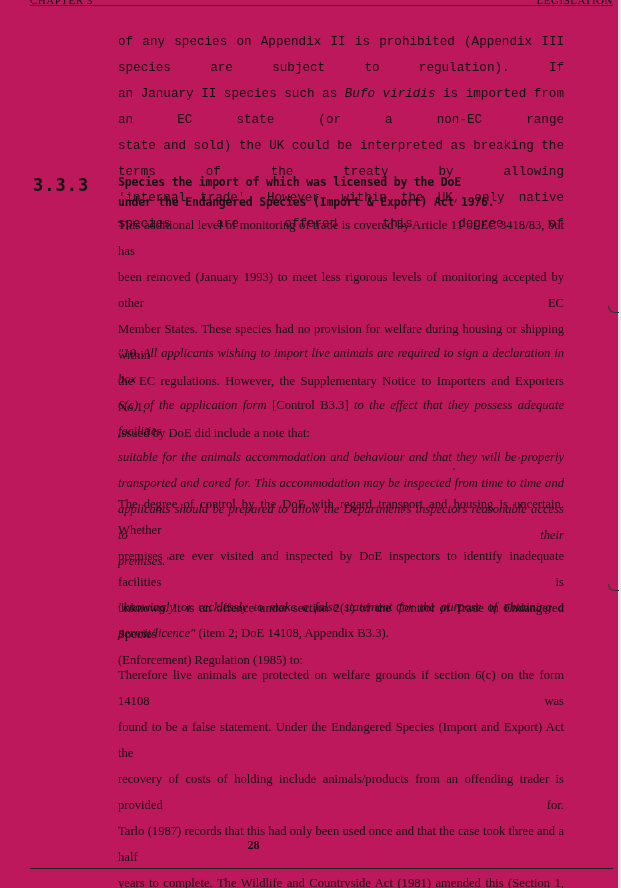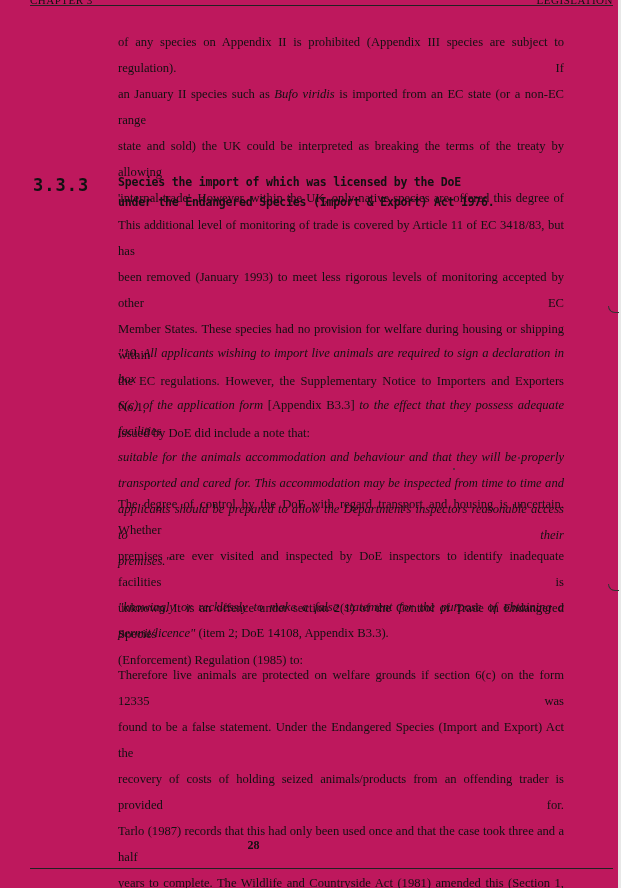--- a/index.html
+++ b/index.html
@@ -4,21 +4,21 @@
 <style>
   html, body { margin: 0; padding: 0; background: #ffffff; }
   body { width: 621px; height: 888px; position: relative; overflow: hidden;
          font-family: "Liberation Serif", "DejaVu Serif", serif; color: #111; }
   .page { position: absolute; left: 0; top: 0; width: 621px; height: 888px; background: #be185d; }
   .scan-edge { position: absolute; right: 0; top: 0; width: 3px; height: 888px; background: #e8e8e8; }
   .hdr-rule { position: absolute; left: 30px; right: 8px; top: 5px; height: 1px; background: #222; }
   .hdr-left { position: absolute; left: 30px; top: -6px; font-size: 11px; text-decoration: underline; letter-spacing: 0.5px; }
   .hdr-right { position: absolute; right: 8px; top: -6px; font-size: 11px; text-decoration: underline; letter-spacing: 0.5px; }
   .body-text { position: absolute; left: 118px; width: 446px; font-size: 12.6px; line-height: 26px; text-align: justify; }
-  .p1 { top: 29px; }
+  .p1 { top: 29px; font-family: Liberation Mono, monospace; }
   .sec-num { position: absolute; left: 33px; top: 175px; font-family: "DejaVu Sans Mono", "Liberation Mono", monospace; font-weight: bold; font-size: 17px; letter-spacing: 1px; }
   .sec-title { position: absolute; left: 118px; top: 172px; font-family: "DejaVu Sans Mono", "Liberation Mono", monospace; font-weight: bold; font-size: 11.5px; line-height: 20px; letter-spacing: -0.2px; }
   .p2 { top: 212px; }
   .quote1 { top: 340px; font-style: italic; }
   .quote1 .roman { font-style: normal; }
   .p3 { top: 491px; }
   .quote2 { top: 594px; }
   .quote2 .it { font-style: italic; }
   .p4 { top: 662px; }
   .page-num { position: absolute; left: 0; width: 507px; top: 838px; text-align: center; font-size: 12px; font-weight: bold; }
@@ -56,43 +56,43 @@
   <div class="body-text p2">
     <span class="line">This additional level of monitoring of trade is covered by Article 11 of EC 3418/83, but has</span>
     <span class="line">been removed (January 1993) to meet less rigorous levels of monitoring accepted by other EC</span>
     <span class="line">Member States. These species had no provision for welfare during housing or shipping within</span>
     <span class="line">the EC regulations. However, the Supplementary Notice to Importers and Exporters No.1,</span>
     <span class="line last">issued by DoE did include a note that:</span>
   </div>
 
   <div class="body-text quote1">
     <span class="line">"10. All applicants wishing to import live animals are required to sign a declaration in box</span>
-    <span class="line"><span>6(c) of the application form </span><span class="roman">[Appendix B3.3]</span><span> to the effect that they possess adequate facilities</span></span>
+    <span class="line"><span>6(c) of the application form </span><span class="roman">[Control B3.3]</span><span> to the effect that they possess adequate facilities</span></span>
     <span class="line">suitable for the animals accommodation and behaviour and that they will be properly</span>
     <span class="line">transported and cared for.  This accommodation may be inspected from time to time and</span>
     <span class="line">applicants should be prepared to allow the Department's inspectors reasonable access to their</span>
     <span class="line last">premises."</span>
   </div>
 
   <div class="body-text p3">
     <span class="line">The degree of control by the DoE with regard transport and housing is uncertain. Whether</span>
     <span class="line">premises are ever visited and inspected by DoE inspectors to identify inadequate facilities is</span>
     <span class="line">unknown.  It is an offence under section 2(1) of the Control of Trade in Endangered Species</span>
     <span class="line last">(Enforcement) Regulation (1985) to:</span>
   </div>
 
   <div class="body-text quote2">
     <span class="line it"><i>"knowingly or recklessly to make a false statement for the purpose of obtaining a</i></span>
     <span class="line last"><i>permit/licence"</i><span> (item 2; DoE 14108, Appendix B3.3).</span></span>
   </div>
 
   <div class="body-text p4">
-    <span class="line">Therefore live animals are protected on welfare grounds if section 6(c) on the form 12335 was</span>
+    <span class="line">Therefore live animals are protected on welfare grounds if section 6(c) on the form 14108 was</span>
     <span class="line">found to be a false statement.  Under the Endangered Species (Import and Export) Act the</span>
-    <span class="line">recovery of costs of holding seized animals/products from an offending trader is provided for.</span>
+    <span class="line">recovery of costs of holding include animals/products from an offending trader is provided for.</span>
     <span class="line">Tarlo (1987) records that this had only been used once and that the case took three and a half</span>
     <span class="line">years to complete.  The Wildlife and Countryside Act (1981) amended this (Section 1,</span>
 
   </div>
 
   <div class="page-num">28</div>
   <div class="ftr-rule"></div>
 
   <div class="binder-mark bm1"></div>
   <div class="binder-mark bm2"></div>

